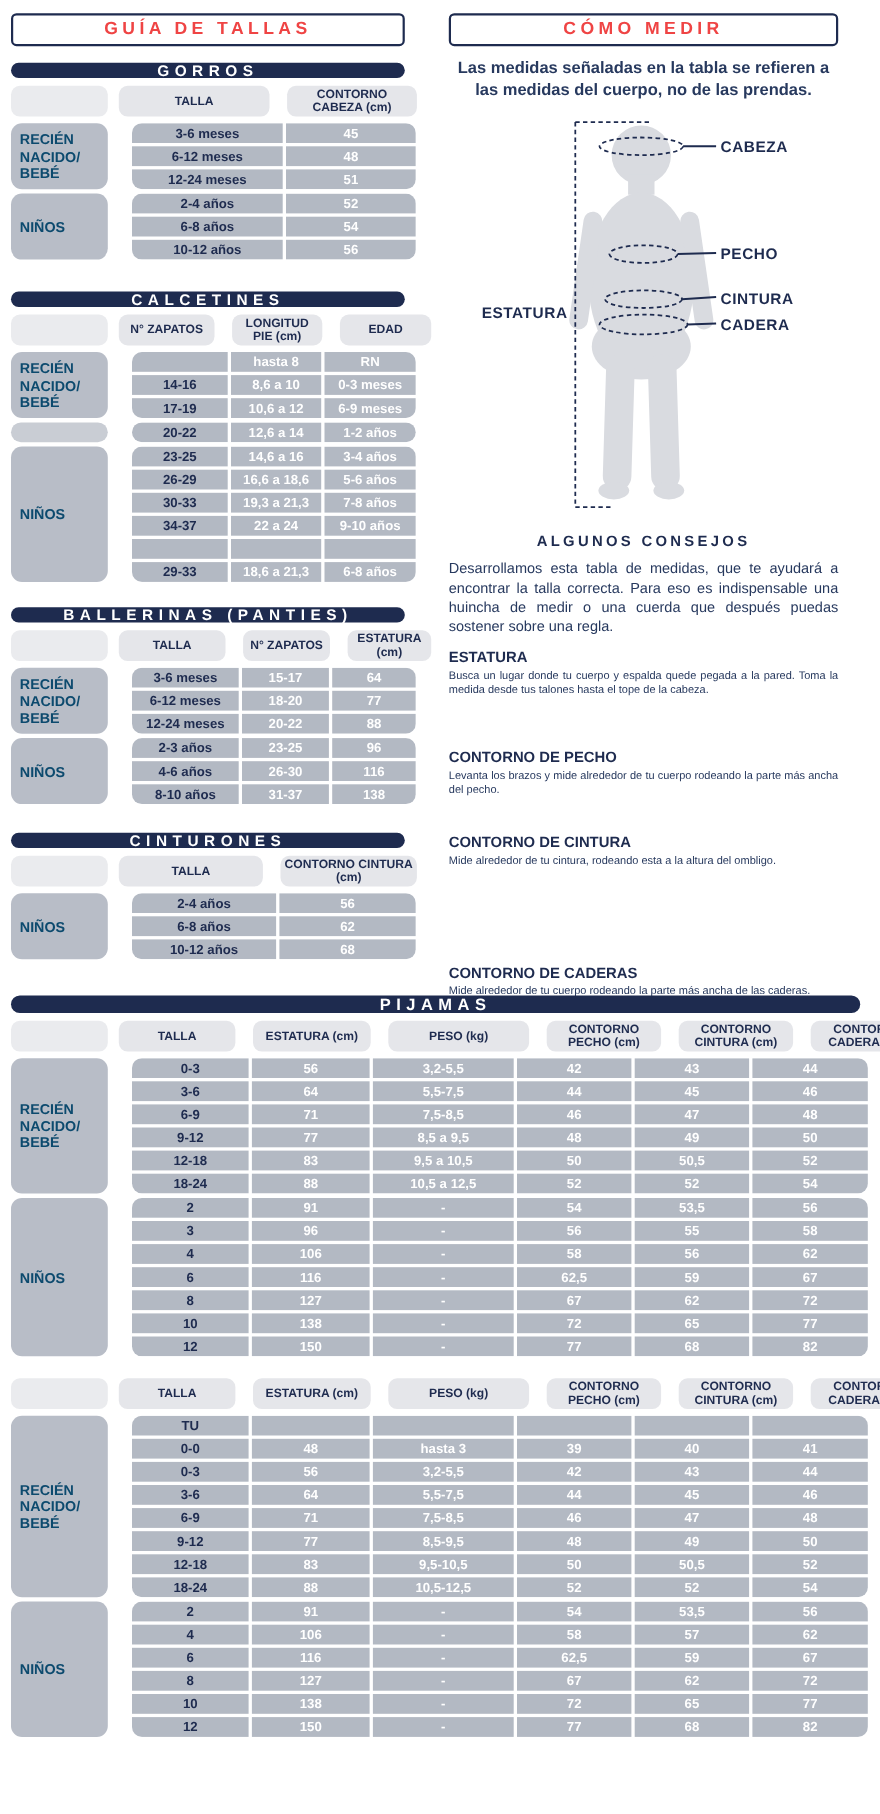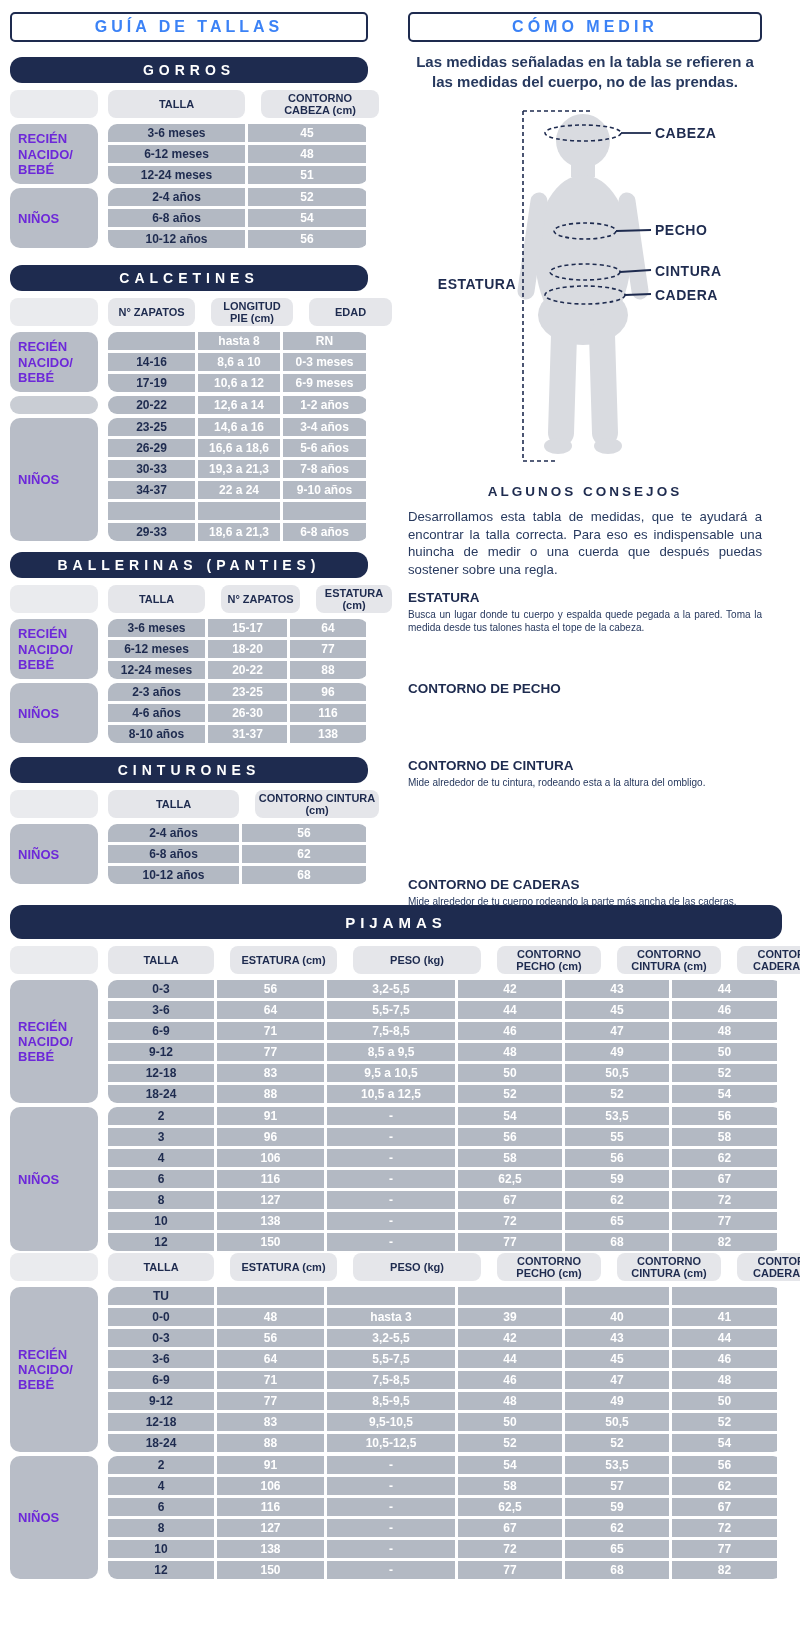--- a/index.html
+++ b/index.html
@@ -4,39 +4,39 @@
 <style>
   html,body{margin:0;padding:0;background:#fff;}
   .page{position:relative;width:800px;height:1649px;background:#fff;overflow:hidden;
         font-family:"Liberation Sans",sans-serif;color:#1e2b4f;}
   
   #left-col{position:absolute;left:10px;top:0;width:358px;}
   #right-col{position:absolute;left:408px;top:0;width:354px;}
   
   .title-box{position:absolute;left:0;right:0;height:30px;border:2px solid #1e2b4f;border-radius:5px;
              display:flex;align-items:center;justify-content:center;font-weight:bold;font-size:16px;
-             letter-spacing:4px;color:#3b82f6;background:#fff;box-sizing:border-box;}
+             letter-spacing:4px;color:#ef4444;background:#fff;box-sizing:border-box;}
   
   .tbl{position:absolute;left:0;right:0;}
-  .bar{height:26px;background:#1e2b4f;border-radius:12px;color:#fff;font-weight:bold;font-size:14px;
+  .bar{height:14px;background:#1e2b4f;border-radius:12px;color:#fff;font-weight:bold;font-size:14px;
        letter-spacing:5px;display:flex;align-items:center;justify-content:center;margin-bottom:7px;}
-  .wide .bar{height:34px;font-size:15px;}
+  .wide .bar{height:16px;font-size:15px;}
   .thead{display:flex;gap:10px;margin-bottom:6px;}
   .corner{width:88px;flex:none;background:#eaebee;border-radius:8px;}
   .hgrid{display:grid;column-gap:3px;flex:1;gap:16px;}
   .hcell{min-height:28px;background:#e5e6ea;border-radius:8px;display:flex;align-items:center;
          justify-content:center;text-align:center;font-weight:bold;font-size:11px;line-height:1.1;
          padding:2px 3px;box-sizing:border-box;color:#1e2b4f;}
   .grp{display:flex;gap:10px;align-items:stretch;margin-bottom:4px;}
   .glabel{width:88px;flex:none;background:#b8bdc7;border-radius:10px;display:flex;flex-direction:column;
           justify-content:center;font-weight:bold;font-size:13px;line-height:1.18;padding-left:8px;
-          box-sizing:border-box;color:#6d28d9;}
+          box-sizing:border-box;color:#0c4a6e;}
   .glabel.empty{background:#c9cdd4;}
   .gblocks{display:flex;flex-direction:column;gap:3px;flex:1;}
-  .gblock{display:grid;column-gap:3px;row-gap:3px;grid-auto-rows:18px;border-radius:9px;overflow:hidden;}
+  .gblock{display:grid;column-gap:3px;row-gap:3px;grid-auto-rows:18px;border-radius:9px;overflow:hidden;margin-left:12px;}
   .cell{background:#b3b9c3;display:flex;align-items:center;justify-content:center;font-weight:bold;
         font-size:12px;}
   .c-navy{color:#1e2b4f;}
   .c-white{color:#fff;}
   
   .cols-gorros{grid-template-columns:137px 118px;}
   .cols-calcetines{grid-template-columns:87px 82px 83px;}
   .cols-ballerinas{grid-template-columns:97px 79px 76px;}
   .cols-cinturones{grid-template-columns:131px 124px;}
   .cols-pijamas,.cols-ropa_interior{grid-template-columns:106px 107px 128px 104px 104px 105px;}
@@ -282,20 +282,21 @@
 
     <div class="consejos-title">ALGUNOS CONSEJOS</div>
     <p class="cpar" id="c-p1">Desarrollamos esta tabla de medidas, que te ayudará a encontrar la talla correcta. Para eso es indispensable una huincha de medir o una cuerda que después puedas sostener sobre una regla.</p>
 
     <div class="csec" id="sec-0">
       <h4>ESTATURA</h4>
       <p>Busca un lugar donde tu cuerpo y espalda quede pegada a la pared. Toma la medida desde tus talones hasta el tope de la cabeza.</p>
     </div>
     <div class="csec" id="sec-1">
       <h4>CONTORNO DE PECHO</h4>
+      <p>Levanta los brazos y mide alrededor de tu cuerpo rodeando la parte más ancha del pecho.</p>
     </div>
     <div class="csec" id="sec-2">
       <h4>CONTORNO DE CINTURA</h4>
       <p>Mide alrededor de tu cintura, rodeando esta a la altura del ombligo.</p>
     </div>
     <div class="csec" id="sec-3">
       <h4>CONTORNO DE CADERAS</h4>
       <p>Mide alrededor de tu cuerpo rodeando la parte más ancha de las caderas.</p>
     </div>
   </div>

